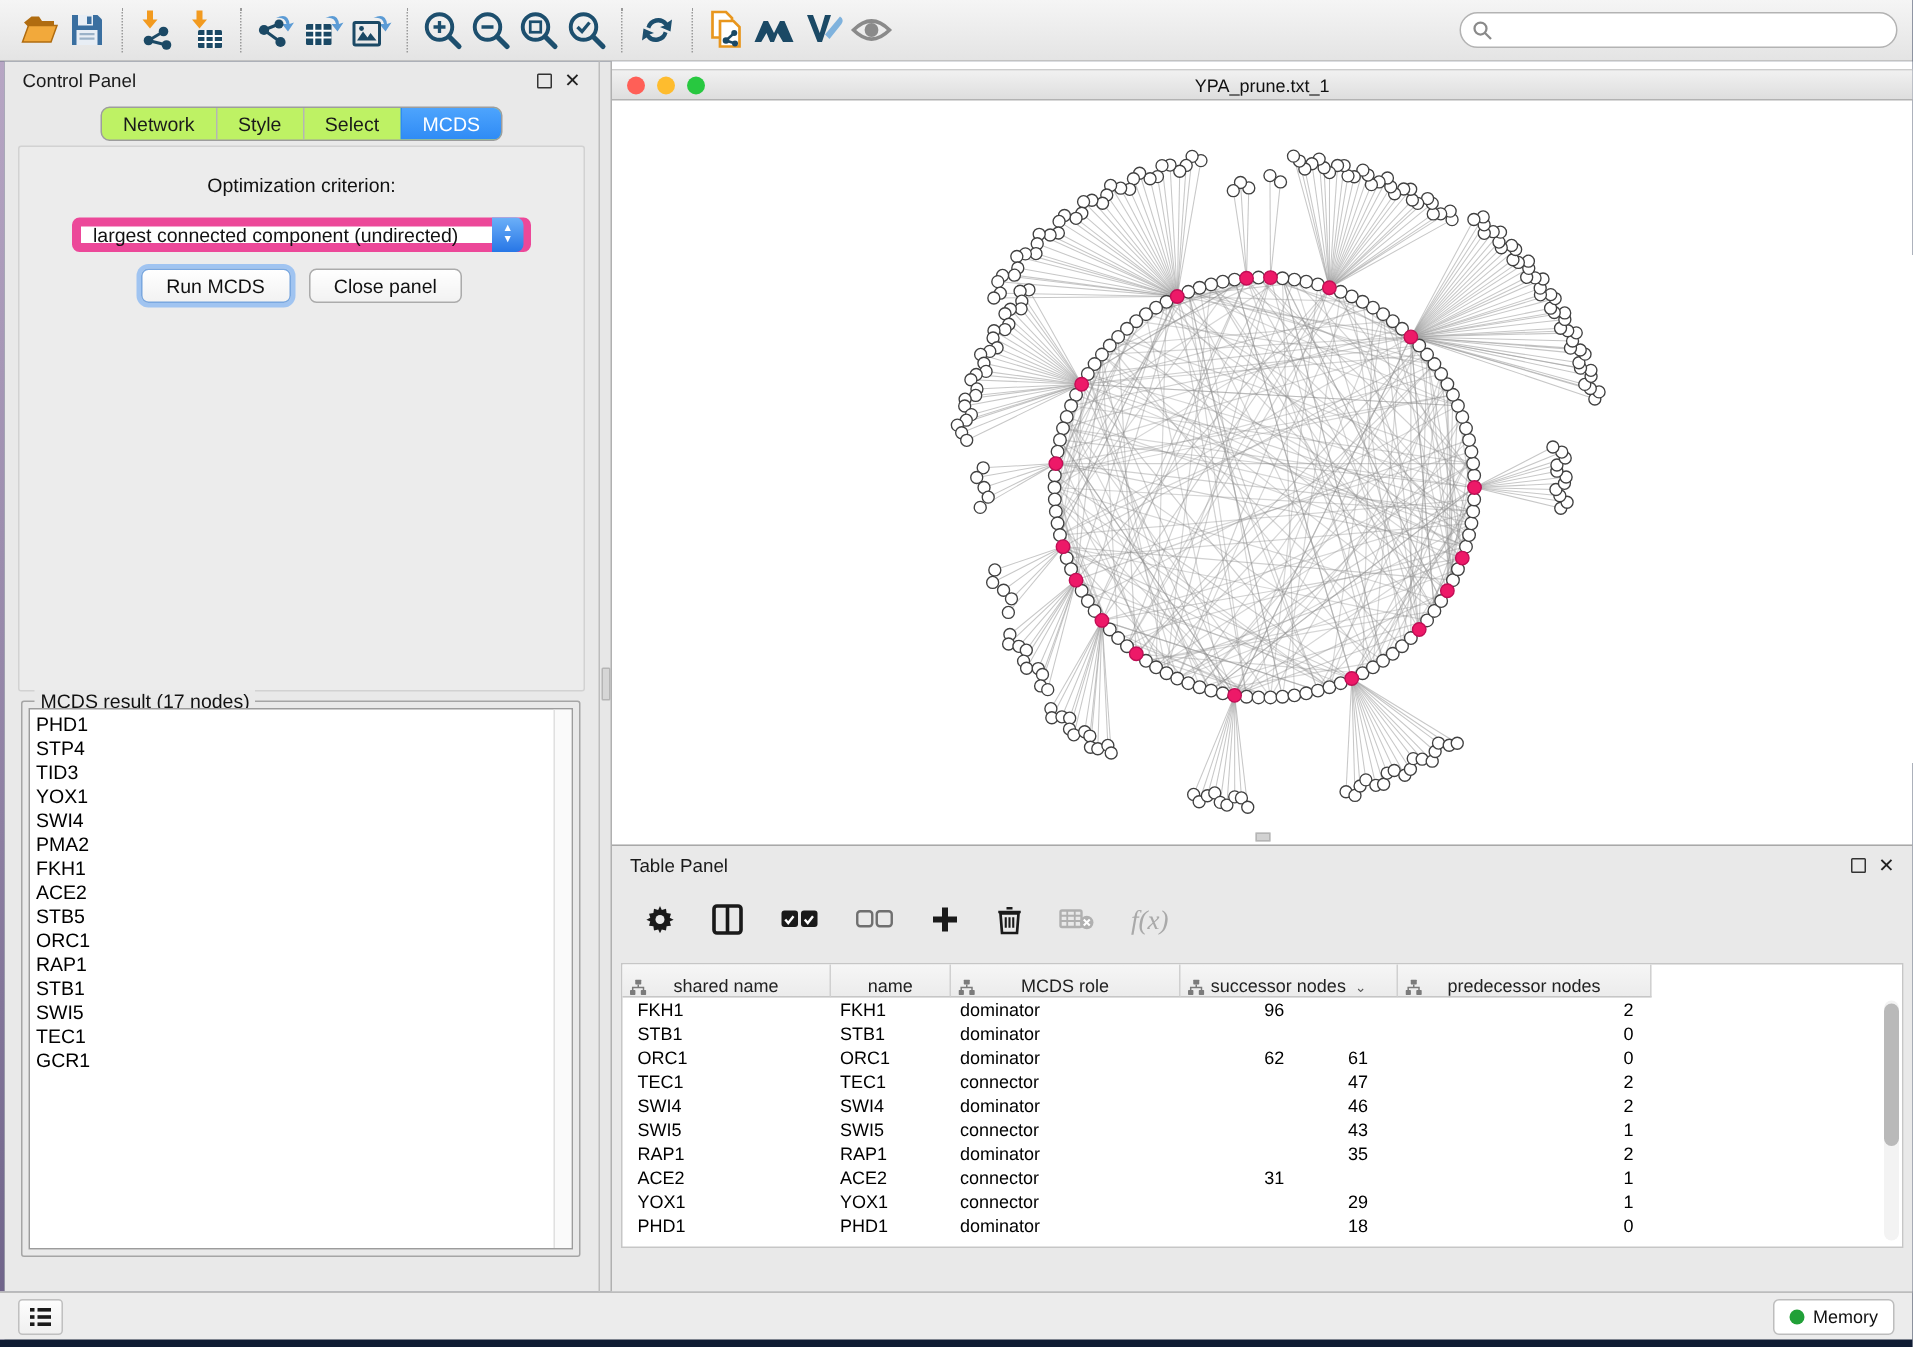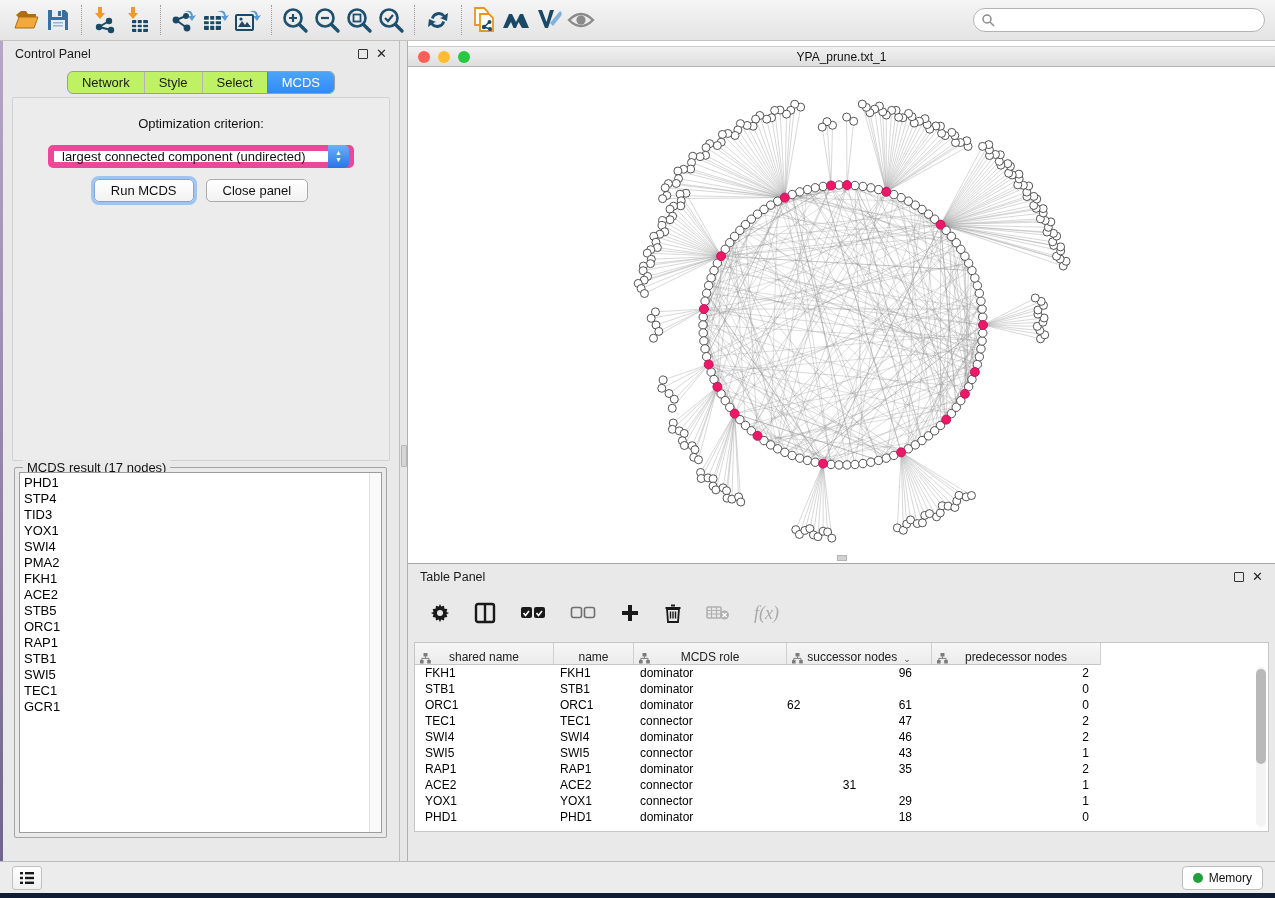--- a/index.html
+++ b/index.html
@@ -1214,28 +1214,28 @@
                 <path d="M5.5 3.4 v2 M1.8 7 v-1.6 h7.2 V7" stroke="#7b7b7b" stroke-width="1" fill="none"></path>
               </svg>
               <span>predecessor nodes</span>
             </div>
           </div>
         <div class="tbody" id="tbody">
             <div class="trow">
               <div class="td" style="width: 139px; text-align: left; padding: 0px 0px 0px 10px;">FKH1</div>
               <div class="td" style="width: 80px; text-align: left; padding: 0px 0px 0px 6px;">FKH1</div>
               <div class="td" style="width: 153px; text-align: left; padding: 0px 0px 0px 6px;">dominator</div>
-              <div class="td" style="width: 145px; text-align: right; padding: 0px 20px 0px 0px;">96</div>
+              <div class="td" style="width: 145px; text-align: center; padding: 0px 20px 0px 0px;">96</div>
               <div class="td" style="width: 169px; text-align: right; padding: 0px 12px 0px 0px;">2</div>
             </div>
             <div class="trow">
               <div class="td" style="width: 139px; text-align: left; padding: 0px 0px 0px 10px;">STB1</div>
               <div class="td" style="width: 80px; text-align: left; padding: 0px 0px 0px 6px;">STB1</div>
               <div class="td" style="width: 153px; text-align: left; padding: 0px 0px 0px 6px;">dominator</div>
-              <div class="td" style="width: 145px; text-align: left; padding: 0px 20px 0px 0px; margin-top: 32px;">62</div>
+              <div class="td" style="width: 145px; text-align: center; padding: 0px 20px 0px 0px; margin-top: 32px;">62</div>
               <div class="td" style="width: 169px; text-align: right; padding: 0px 12px 0px 0px;">0</div>
             </div>
             <div class="trow">
               <div class="td" style="width: 139px; text-align: left; padding: 0px 0px 0px 10px;">ORC1</div>
               <div class="td" style="width: 80px; text-align: left; padding: 0px 0px 0px 6px;">ORC1</div>
               <div class="td" style="width: 153px; text-align: left; padding: 0px 0px 0px 6px;">dominator</div>
               <div class="td" style="width: 145px; text-align: right; padding: 0px 20px 0px 0px;">61</div>
               <div class="td" style="width: 169px; text-align: right; padding: 0px 12px 0px 0px;">0</div>
             </div>
             <div class="trow">

